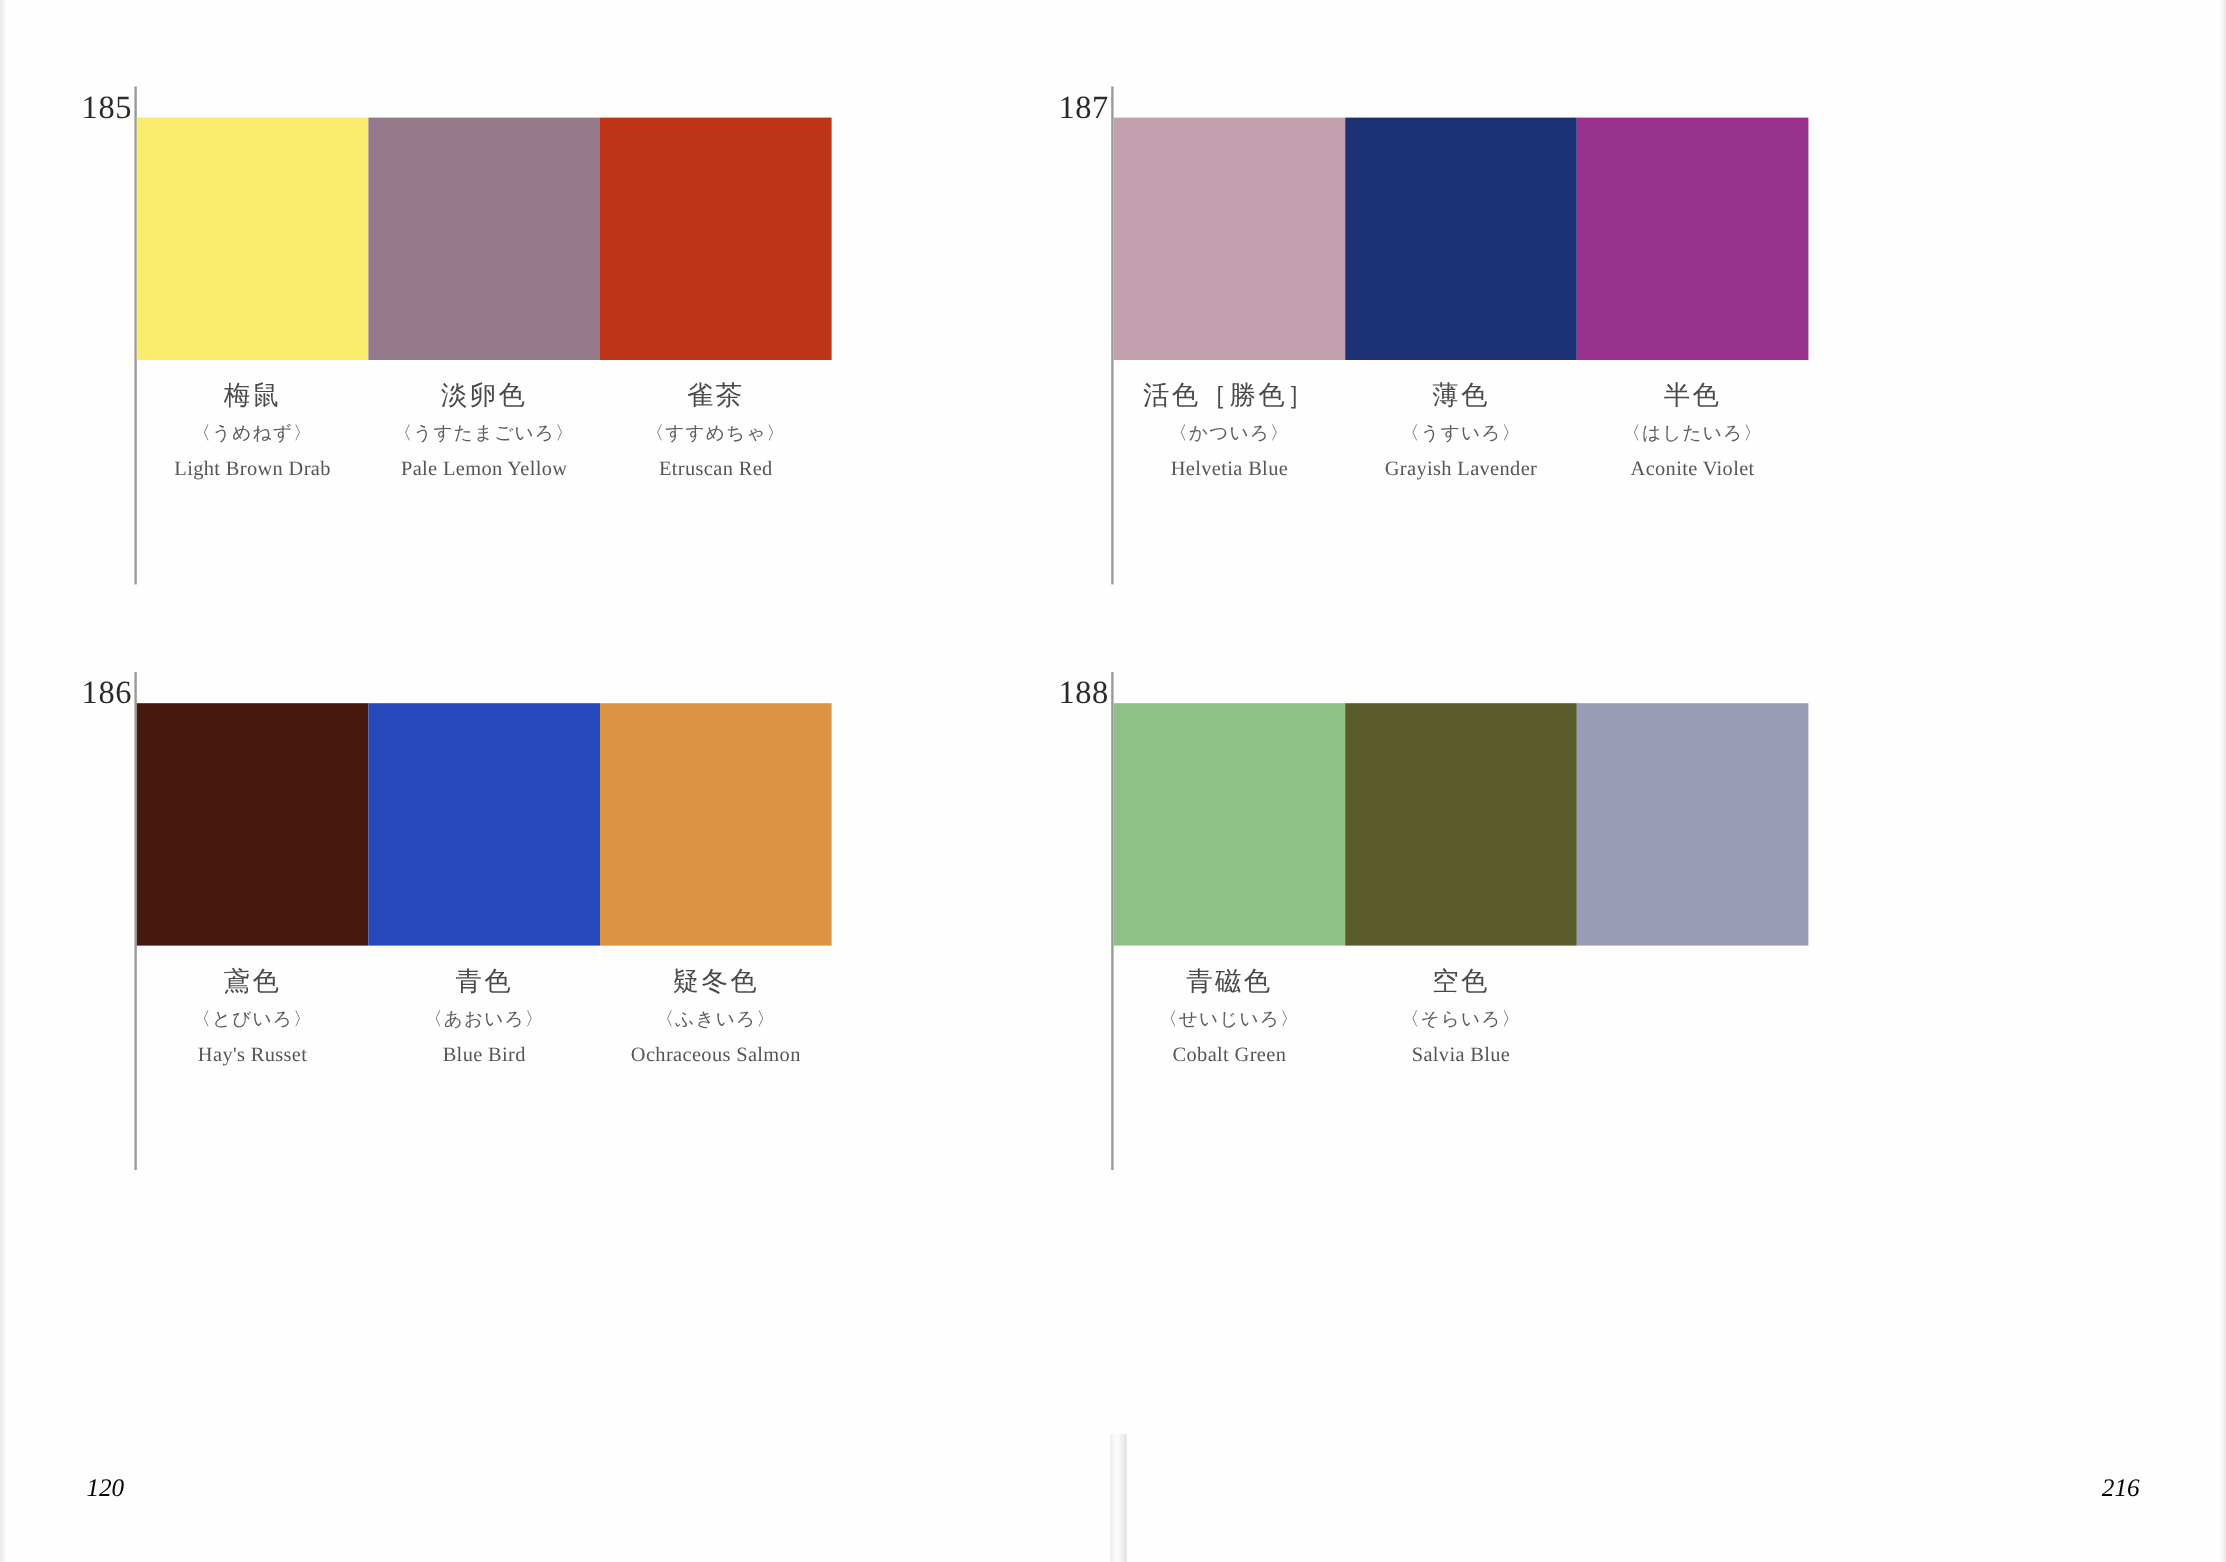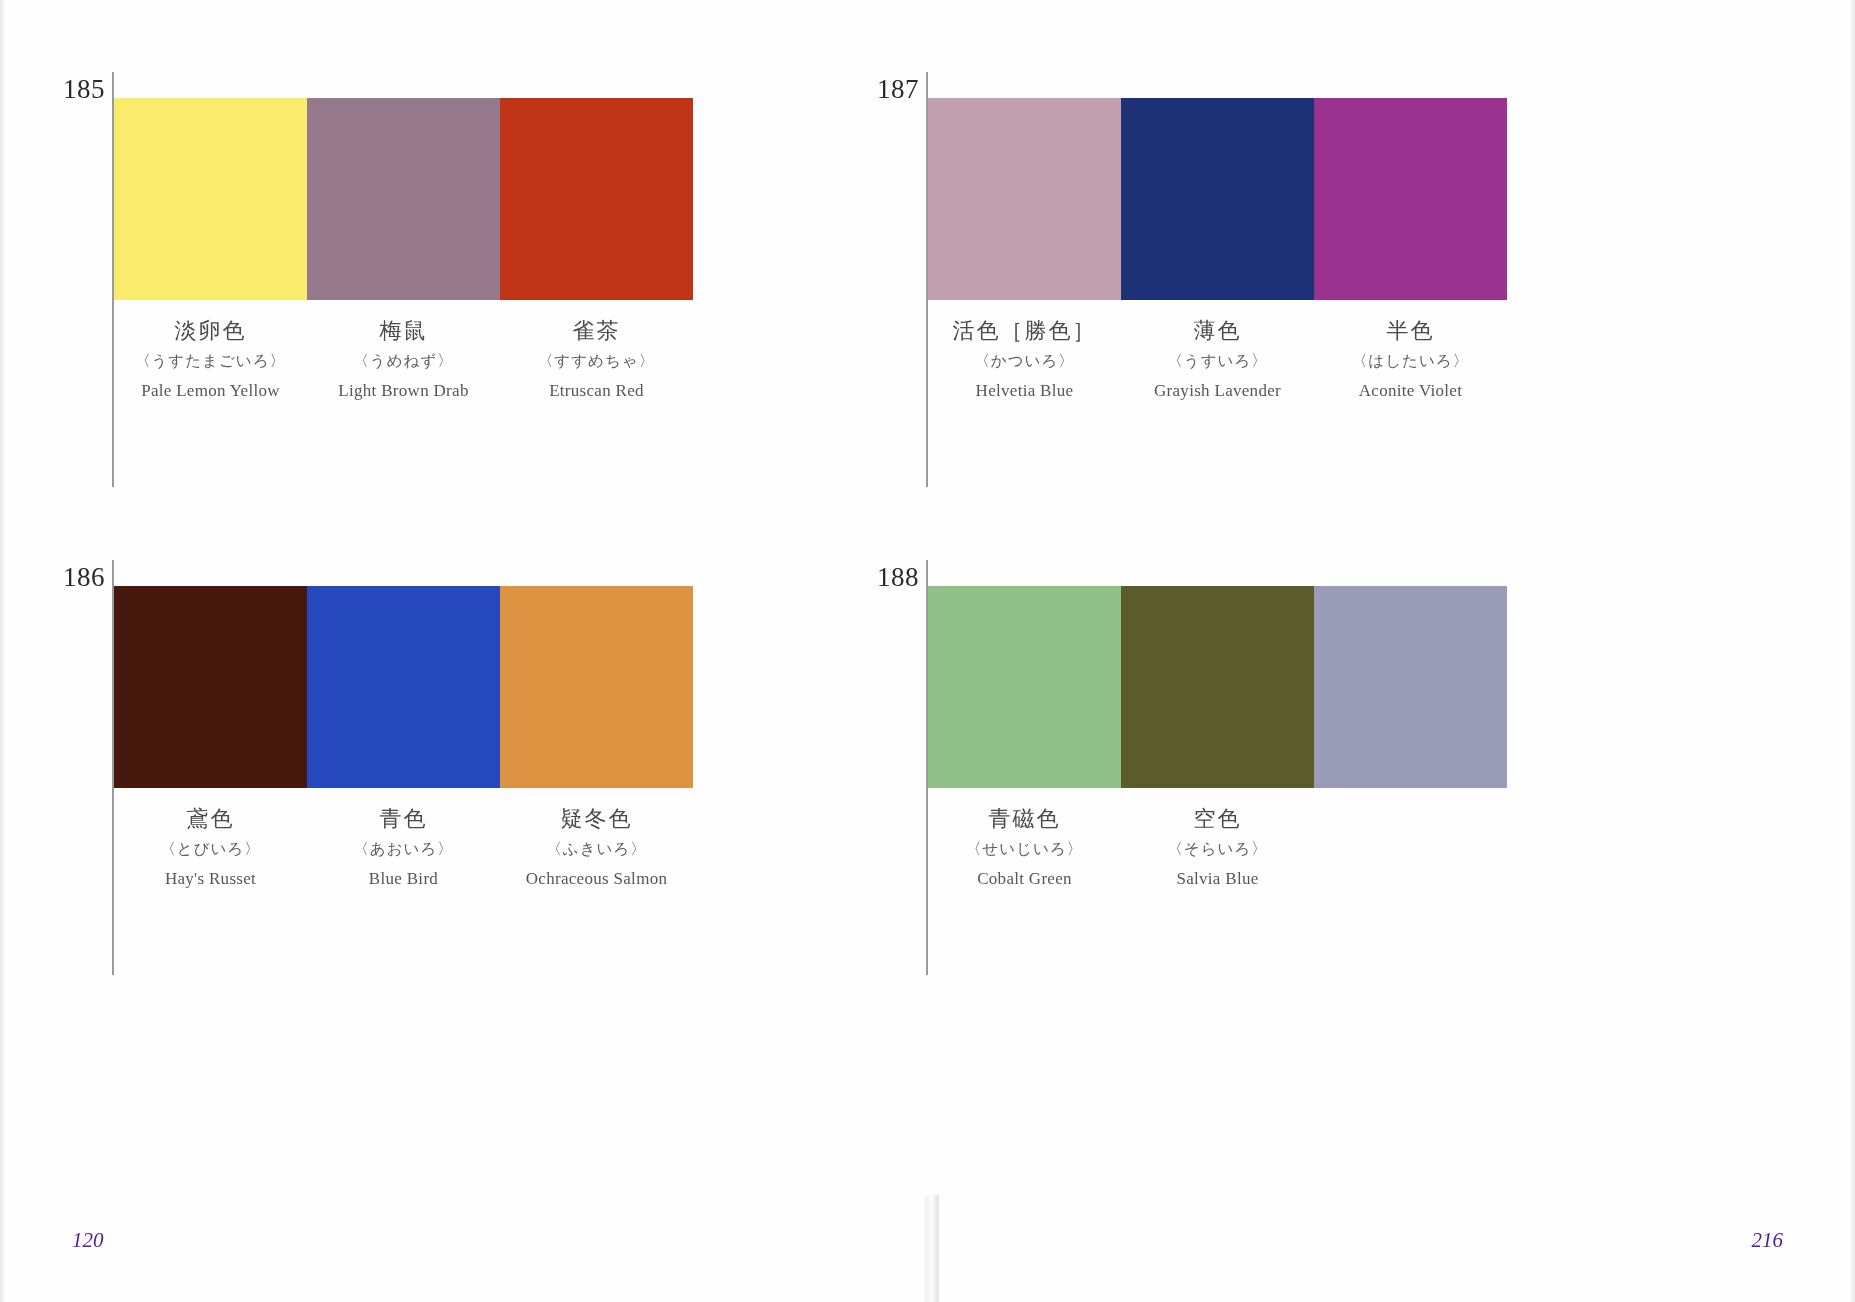--- a/index.html
+++ b/index.html
@@ -35,21 +35,21 @@
   .plate-1 { left: 58px;  top: 560px; }
   .plate-2 { left: 872px; top: 72px;  }
   .plate-3 { left: 872px; top: 560px; }
 
   .plate-number {
     font-family: "Liberation Serif", serif;
     font-size: 27px;
     color: #2b2b2b;
     letter-spacing: 0.5px;
     width: 52px;
-    text-align: center;
+    text-align: right;
     padding-top: 4px;
     line-height: 1;
   }
 
   .rule {
     width: 2px;
     background: #9a9a9a;
     align-self: stretch;
     margin-left: 2px;
     margin-right: 0px;
@@ -110,21 +110,21 @@
     line-height: 1.25;
     white-space: nowrap;
   }
 
   
   .folio {
     position: absolute;
     font-family: "Liberation Serif", serif;
     font-style: italic;
     font-size: 21px;
-    color: #4c1d95;
+    color: #000000;
   }
   .folio-left  { left: 72px;   top: 1228px; }
   .folio-right { right: 72px;  top: 1228px; }
 
   
   .gutter {
     position: absolute;
     left: 925px;
     top: 1195px;
     width: 14px;
@@ -156,30 +156,30 @@
     <div class="plate-number">185</div>
     <div class="rule"></div>
     <div class="plate-body">
       <div class="swatch-row">
         <div class="swatch" style="background-color: rgb(249, 236, 109);"></div>
         <div class="swatch" style="background-color: rgb(149, 121, 138);"></div>
         <div class="swatch" style="background-color: rgb(191, 51, 23);"></div>
       </div>
       <div class="labels-row">
         <div class="label-cell">
+          <div class="ja-name">梅鼠</div>
+          <div class="kana">〈うめねず〉</div>
+          <div class="en-name">Light Brown Drab</div>
+        </div>
+        <div class="label-cell">
           <div class="ja-name">淡卵色</div>
           <div class="kana">〈うすたまごいろ〉</div>
           <div class="en-name">Pale Lemon Yellow</div>
         </div>
         <div class="label-cell">
-          <div class="ja-name">梅鼠</div>
-          <div class="kana">〈うめねず〉</div>
-          <div class="en-name">Light Brown Drab</div>
-        </div>
-        <div class="label-cell">
           <div class="ja-name">雀茶</div>
           <div class="kana">〈すすめちゃ〉</div>
           <div class="en-name">Etruscan Red</div>
         </div>
       </div>
     </div>
   </div>
 
   <div class="plate plate-1">
     <div class="plate-number">186</div>

